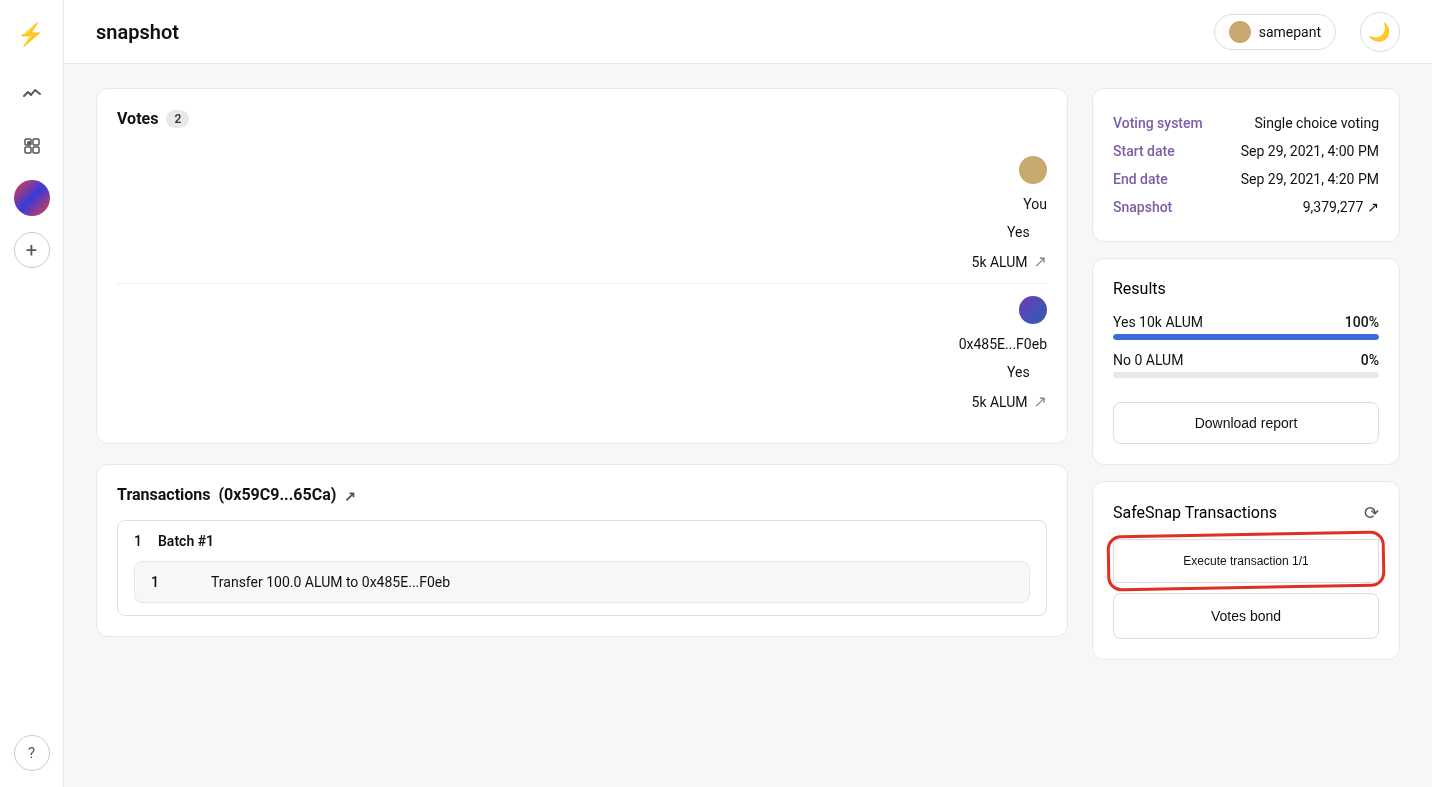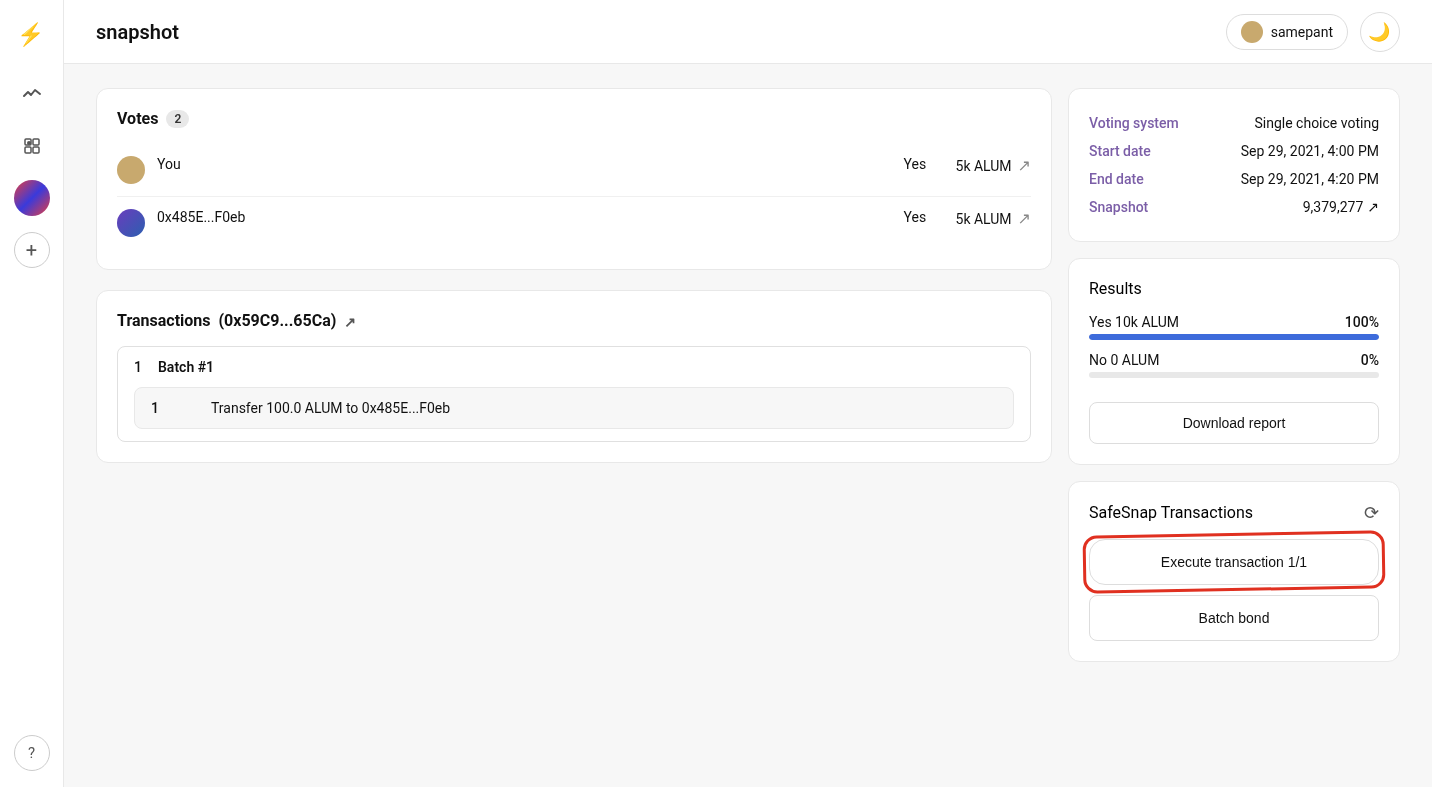--- a/index.html
+++ b/index.html
@@ -95,21 +95,21 @@
       justify-content: space-between;
     }
     .header-title {
       font-size: 20px;
       font-weight: 600;
       color: #111;
     }
     .header-right {
       display: flex;
       align-items: center;
-      gap: 12px;
+      gap: 24px;
     }
     .user-badge {
       display: flex;
       align-items: center;
       gap: 8px;
       padding: 6px 14px;
       border: 1.5px solid #ddd;
       border-radius: 24px;
       cursor: pointer;
       background: #fff;
@@ -136,21 +136,21 @@
       background: #fff;
       font-size: 18px;
     }
 
     
     .content {
       flex: 1;
       display: flex;
       overflow: hidden;
       padding: 24px 32px;
-      gap: 16px;
+      gap: 24px;
     }
 
     
     .left-panel {
       flex: 1;
       display: flex;
       flex-direction: column;
       gap: 20px;
       overflow-y: auto;
     }
@@ -177,24 +177,25 @@
       border-radius: 12px;
       font-size: 12px;
       padding: 2px 8px;
       font-weight: 600;
       color: #333;
     }
 
     
     .vote-row {
       display: flex;
-      align-items: flex-start;
+      align-items: flex-end;
       padding: 12px 0;
       border-bottom: 1px solid #f0f0f0;
       gap: 12px;
+      flex-direction: column;
     }
     .vote-row:last-child { border-bottom: none; }
     .vote-avatar {
       width: 28px;
       height: 28px;
       border-radius: 50%;
       background: #c8a96e;
       flex-shrink: 0;
     }
     .vote-avatar-pixel {
@@ -272,21 +273,21 @@
       font-weight: 500;
     }
     .tx-item-desc {
       font-size: 14px;
       color: #111;
       margin-left: 36px;
     }
 
     
     .right-panel {
-      width: 332px;
+      width: 308px;
       display: flex;
       flex-direction: column;
       gap: 16px;
       overflow-y: auto;
       flex-shrink: 0;
     }
 
     
     .info-row {
       display: flex;
@@ -372,23 +373,23 @@
     }
 
     .execute-btn-wrapper {
       position: relative;
       margin-bottom: 10px;
     }
     .execute-btn {
       width: 100%;
       padding: 14px;
       border: 1.5px solid #ddd;
-      border-radius: 16px;
-      background: #fff;
-      font-size: 14px;
+      border-radius: 0;
+      background: #fff;
+      font-size: 12px;
       font-weight: 500;
       color: #111;
       cursor: pointer;
       text-align: center;
     }
 
     
     .circle-highlight {
       position: absolute;
       top: -6px;
@@ -569,18 +570,18 @@
         <div class="safesnap-header">
           <span class="safesnap-title">SafeSnap Transactions</span>
           <span class="refresh-icon">⟳</span>
         </div>
 
         <div class="execute-btn-wrapper">
           <div class="circle-highlight"></div>
           <button class="execute-btn">Execute transaction 1/1</button>
         </div>
 
-        <button class="claim-btn">Batch bond</button>
+        <button class="claim-btn">Votes bond</button>
       </div>
 
     </div>
   </div>
 </div>
 
 </body></html>

